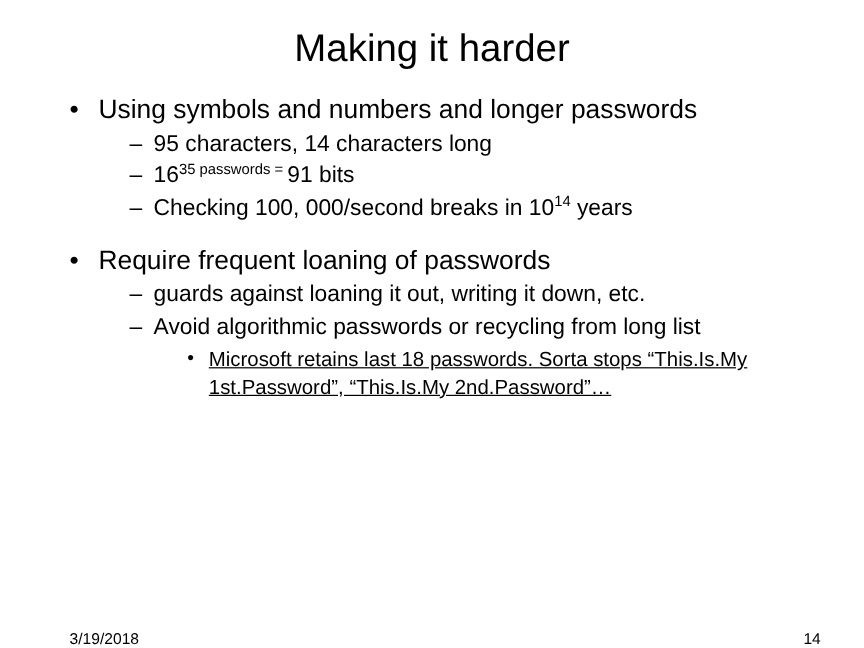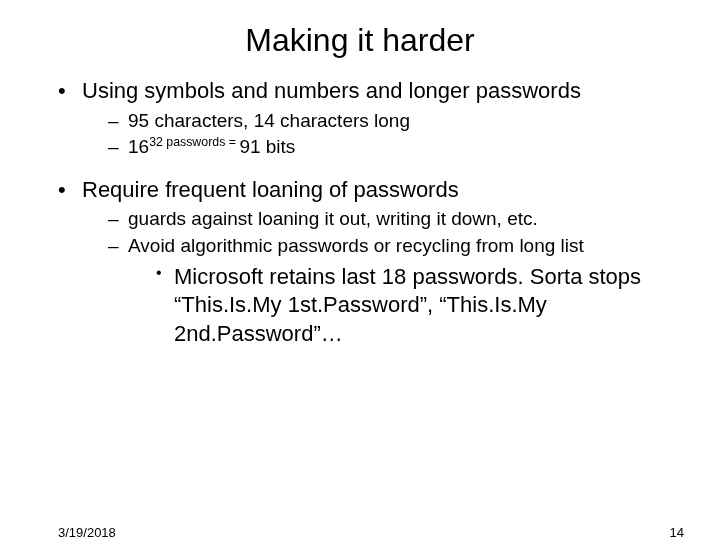--- a/index.html
+++ b/index.html
@@ -61,21 +61,22 @@
   ul.lvl2 > li::before {
     content: "–";
     position: absolute;
     left: 0;
     top: 0;
   }
   ul.lvl3 {
     list-style: none;
     margin: 4px 0 0 0;
     padding: 0 0 0 28px;
-    font-size: 22px;
+    font-size: 17px;
+    text-decoration: underline;
   }
   ul.lvl3 > li {
     position: relative;
     padding-left: 18px;
     margin-bottom: 2px;
     line-height: 1.3;
   }
   ul.lvl3 > li::before {
     content: "•";
     position: absolute;
@@ -110,21 +111,24 @@
 
   <ul class="lvl1">
 
     <li>
       <span>Using symbols and numbers and longer passwords</span>
       <ul class="lvl2">
         <li>
           <span>95 characters, 14 characters long</span>
         </li>
         <li>
-          <span>16</span><sup>32 passwords = </sup><span>91 bits</span>
+          <span>16</span><sup>35 passwords = </sup><span>91 bits</span>
+        </li>
+        <li>
+          <span>Checking 100, 000/second breaks in 10</span><sup>14</sup><span> years</span>
         </li>
       </ul>
     </li>
 
     <li>
       <span>Require frequent loaning of passwords</span>
       <ul class="lvl2">
         <li>
           <span>guards against loaning it out, writing it down, etc.</span>
         </li>

